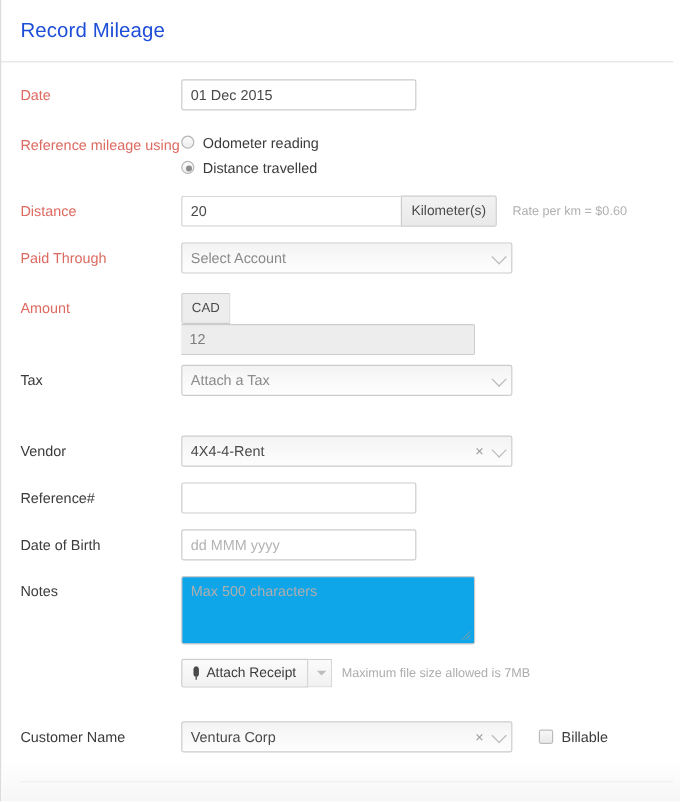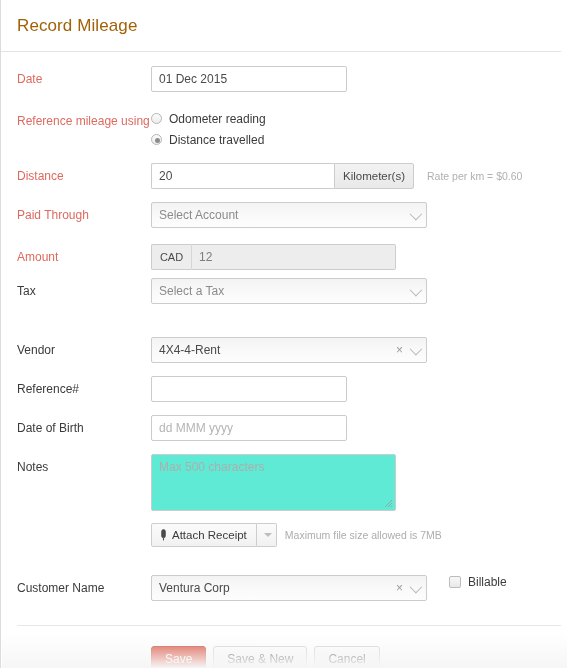--- a/index.html
+++ b/index.html
@@ -26,21 +26,21 @@
     height: 52px;
     padding: 0 0 0 16px;
     display: flex;
     align-items: center;
     border-bottom: 1px solid #e4e4e4;
     width: 560px;
   }
   .page-title {
     font-size: 17px;
     font-weight: normal;
-    color: #a16207;
+    color: #1d4ed8;
     letter-spacing: 0.1px;
   }
   
   .form-body { padding-top: 14px; }
   .row {
     display: flex;
     align-items: flex-start;
     padding-left: 16px;
     min-height: 24px;
   }
@@ -138,21 +138,21 @@
     cursor: pointer;
   }
   .hint {
     font-size: 10.5px;
     color: #b0b0b0;
     margin-left: 13px;
     white-space: nowrap;
   }
 
   
-  .amt-group { display: flex; align-items: stretch; width: 245px; }
+  .amt-group { display: flex; align-items: stretch; width: 245px; flex-direction: column; }
   .amt-cur {
     width: 41px;
     height: 26px;
     border: 1px solid #ccc;
     border-right: 1px solid #d6d6d6;
     border-radius: 2px 0 0 2px;
     background: #ededed;
     display: flex; align-items: center; justify-content: center;
     font-size: 11px; color: #4a4a4a;
   }
@@ -165,21 +165,21 @@
     background: #ededed;
     display: flex; align-items: center;
     padding: 0 7px;
     font-size: 12px; color: #7d7d7d;
   }
 
   
   .area {
     width: 245px; height: 57px;
     border: 1px solid #ccc; border-radius: 2px;
-    background: #5eead4;
+    background: #0ea5e9;
     font-family: "Liberation Sans", sans-serif;
     font-size: 12px; color: #4a4a4a;
     padding: 5px 7px; resize: none; display: block;
   }
   .area::placeholder { color: #aeaeae; }
   .area-wrap { position: relative; width: 245px; }
   .resize-h {
     position: absolute; right: 3px; bottom: 3px;
     width: 9px; height: 9px; pointer-events: none;
   }
@@ -317,21 +317,21 @@
         </div>
       </div>
     </div>
 
     <div class="sp8"></div>
 
     <div class="row">
       <div class="label">Tax</div>
       <div class="field">
         <div class="sel">
-          <span class="cv">Select a Tax</span>
+          <span class="cv">Attach a Tax</span>
           <span class="chev"></span>
         </div>
       </div>
     </div>
 
     <div class="sp20"></div>
     <div class="sp13"></div>
 
     <div class="row">
       <div class="label">Vendor</div>
@@ -391,21 +391,21 @@
         </div>
       </div>
     </div>
 
     <div class="sp20"></div>
     <div class="sp8"></div>
 
     <div class="row">
       <div class="label">Customer Name</div>
       <div class="field">
-        <div style="display:flex;align-items:flex-start;">
+        <div style="display:flex;align-items:center;">
           <div class="sel filled">
             <span class="cv">Ventura Corp</span>
             <span class="clearx">×</span>
             <span class="chev"></span>
           </div>
           <div class="billable">
             <span class="cbx"></span>
             <span class="billable-label">Billable</span>
           </div>
         </div>

